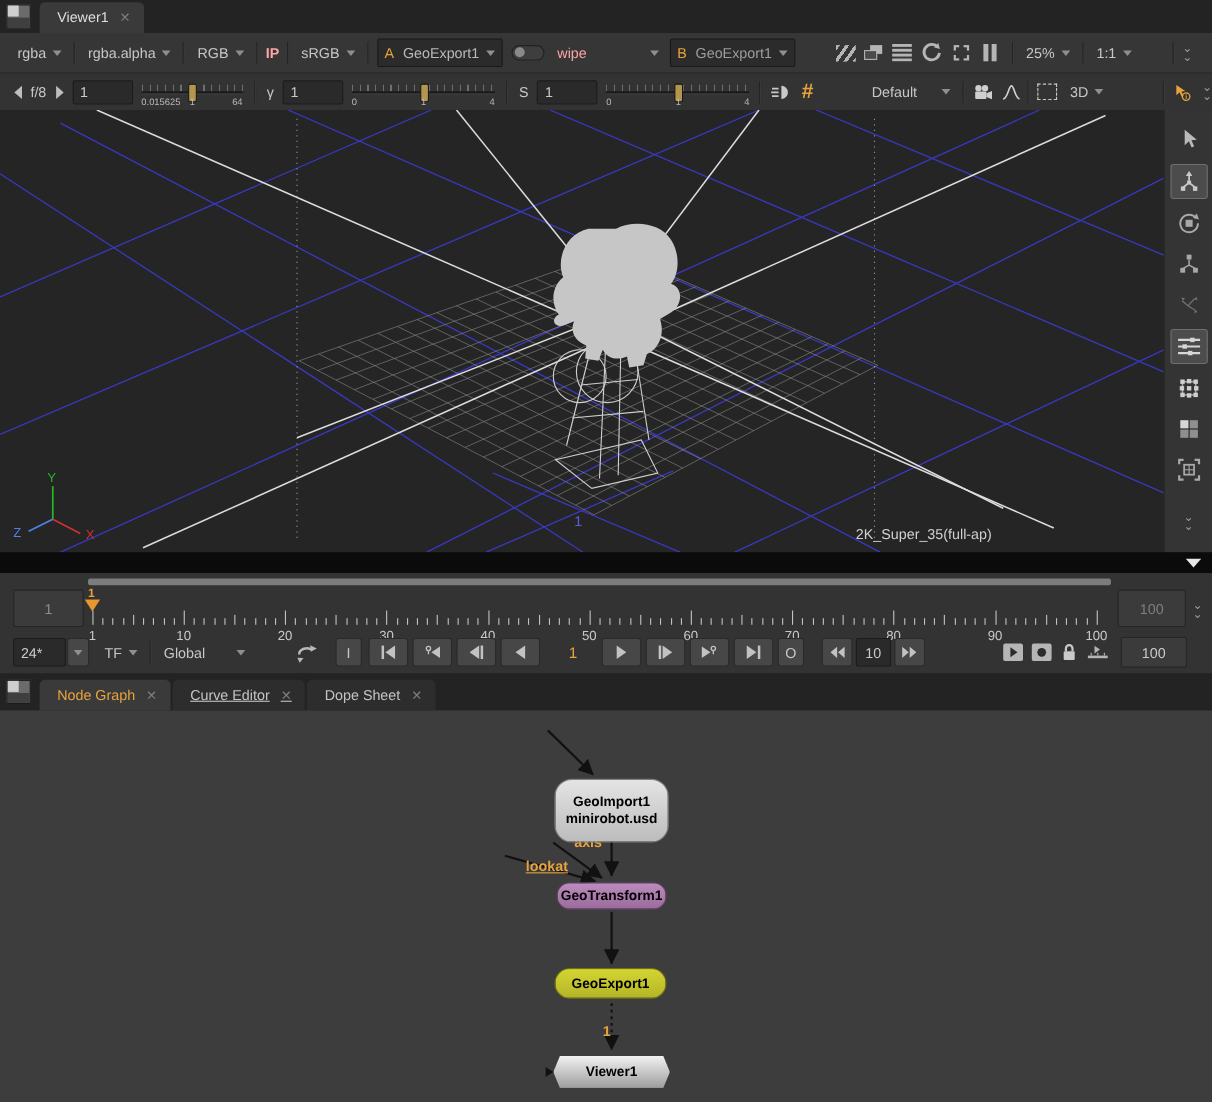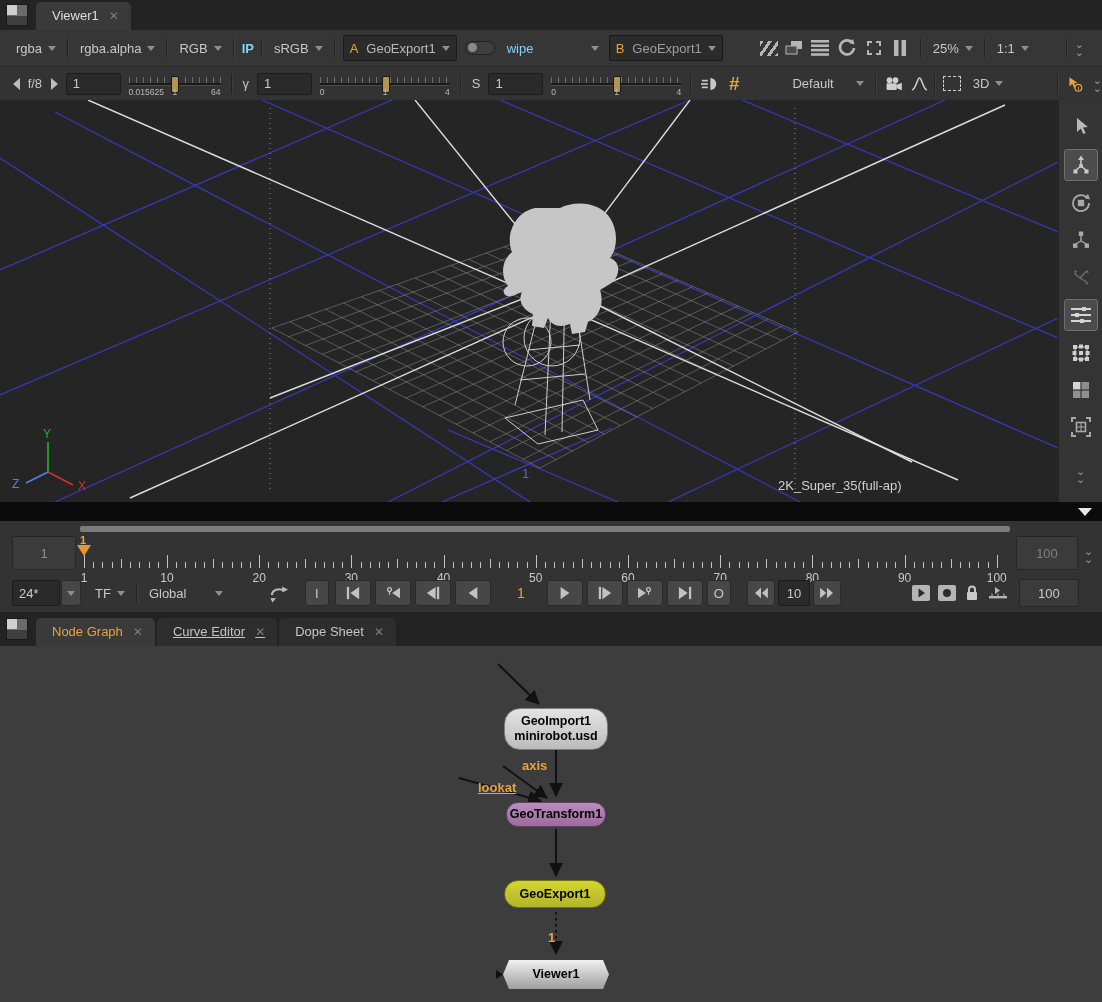--- a/index.html
+++ b/index.html
@@ -4,21 +4,21 @@
 <style>
   html,body{margin:0;padding:0;background:#1e1e1e;}
   #app{position:relative;width:1102px;height:1002px;background:#343434;overflow:hidden;
        font-family:"Liberation Sans","DejaVu Sans",sans-serif;color:#c7c7c7;font-size:13px;
        -webkit-user-select:none;user-select:none;}
   .abs{position:absolute;}
   .row{display:flex;align-items:center;}
   .sep{width:1px;height:20px;background:#232323;border-right:1px solid #3e3e3e;margin:0 7px;flex:none;}
   .dd-arrow{display:inline-block;width:0;height:0;border-left:4px solid transparent;border-right:4px solid transparent;border-top:5px solid #8f8f8f;margin-left:6px;}
   .dd{display:inline-flex;align-items:center;padding:2px 4px;cursor:default;}
-  .dim{color:#7dd3fc;}
+  .dim{color:#fca5a5;}
   .accent{color:#e8a33c;}
   .inp{background:#2a2a2a;border:1px solid #1c1c1c;border-radius:2px;color:#c9c9c9;
        display:inline-flex;align-items:center;padding:0 6px;height:22px;box-sizing:border-box;}
   .btn{background:#474747;border:1px solid #2a2a2a;border-radius:3px;display:inline-flex;
        align-items:center;justify-content:center;height:26px;box-sizing:border-box;}
   .chev{display:inline-block;color:#9a9a9a;font-size:11px;line-height:8px;text-align:center;}
   
   .tabbar{background:#232323;display:flex;align-items:flex-end;}
   .paneicon{width:20px;height:20px;margin:4px 8px 4px 6px;background:#6b6b6b;position:relative;border:1px solid #1a1a1a;align-self:center;}
   .paneicon:before{content:"";position:absolute;left:0;top:0;width:10px;height:10px;background:#cfcfcf;}
@@ -729,21 +729,21 @@
         <line x1="459" y1="132" x2="541" y2="155" marker-end="url(#arr)"></line>
         <line x1="556" y1="183" x2="556" y2="230" marker-end="url(#arr)"></line>
         <line x1="556" y1="266" x2="556" y2="308" stroke-dasharray="2.5 3.5" marker-end="url(#arr)"></line>
         <path d="M496,324 l7,4.5 -7,4.5 z" fill="#111" stroke="none"></path>
       </g>
     </svg>
     <span class="nglabel" style="left:522px;top:112px;">axis</span>
     <span class="nglabel" style="left:478px;top:134px;text-decoration:underline;">lookat</span>
     <span class="nglabel" style="left:548px;top:284px;">1</span>
 
-    <div class="node" style="left:504px;top:62px;width:104px;height:42px;border-radius:16px;background:linear-gradient(#e4e4e4,#bcbcbc);border:1px solid #7e7e7e;">
+    <div class="node" style="left:504px;top:62px;width:104px;height:58px;border-radius:16px;background:linear-gradient(#e4e4e4,#bcbcbc);border:1px solid #7e7e7e;">
       <span>GeoImport1</span>
       <span style="font-weight:700;">minirobot.usd</span>
     </div>
     <div class="node" style="left:506px;top:156px;width:100px;height:25px;border-radius:12px;background:linear-gradient(#bb8cbd,#9a6b9c);border:1px solid #5e4260;">
       <span>GeoTransform1</span>
     </div>
     <div class="node" style="left:504px;top:234px;width:102px;height:28px;border-radius:14px;background:linear-gradient(#d4d532,#b4b527);border:1px solid #70710f;">
       <span>GeoExport1</span>
     </div>
     <div class="node" style="left:503px;top:314px;width:106px;height:29px;background:linear-gradient(#f1f1f1,#9e9e9e);border:none;

